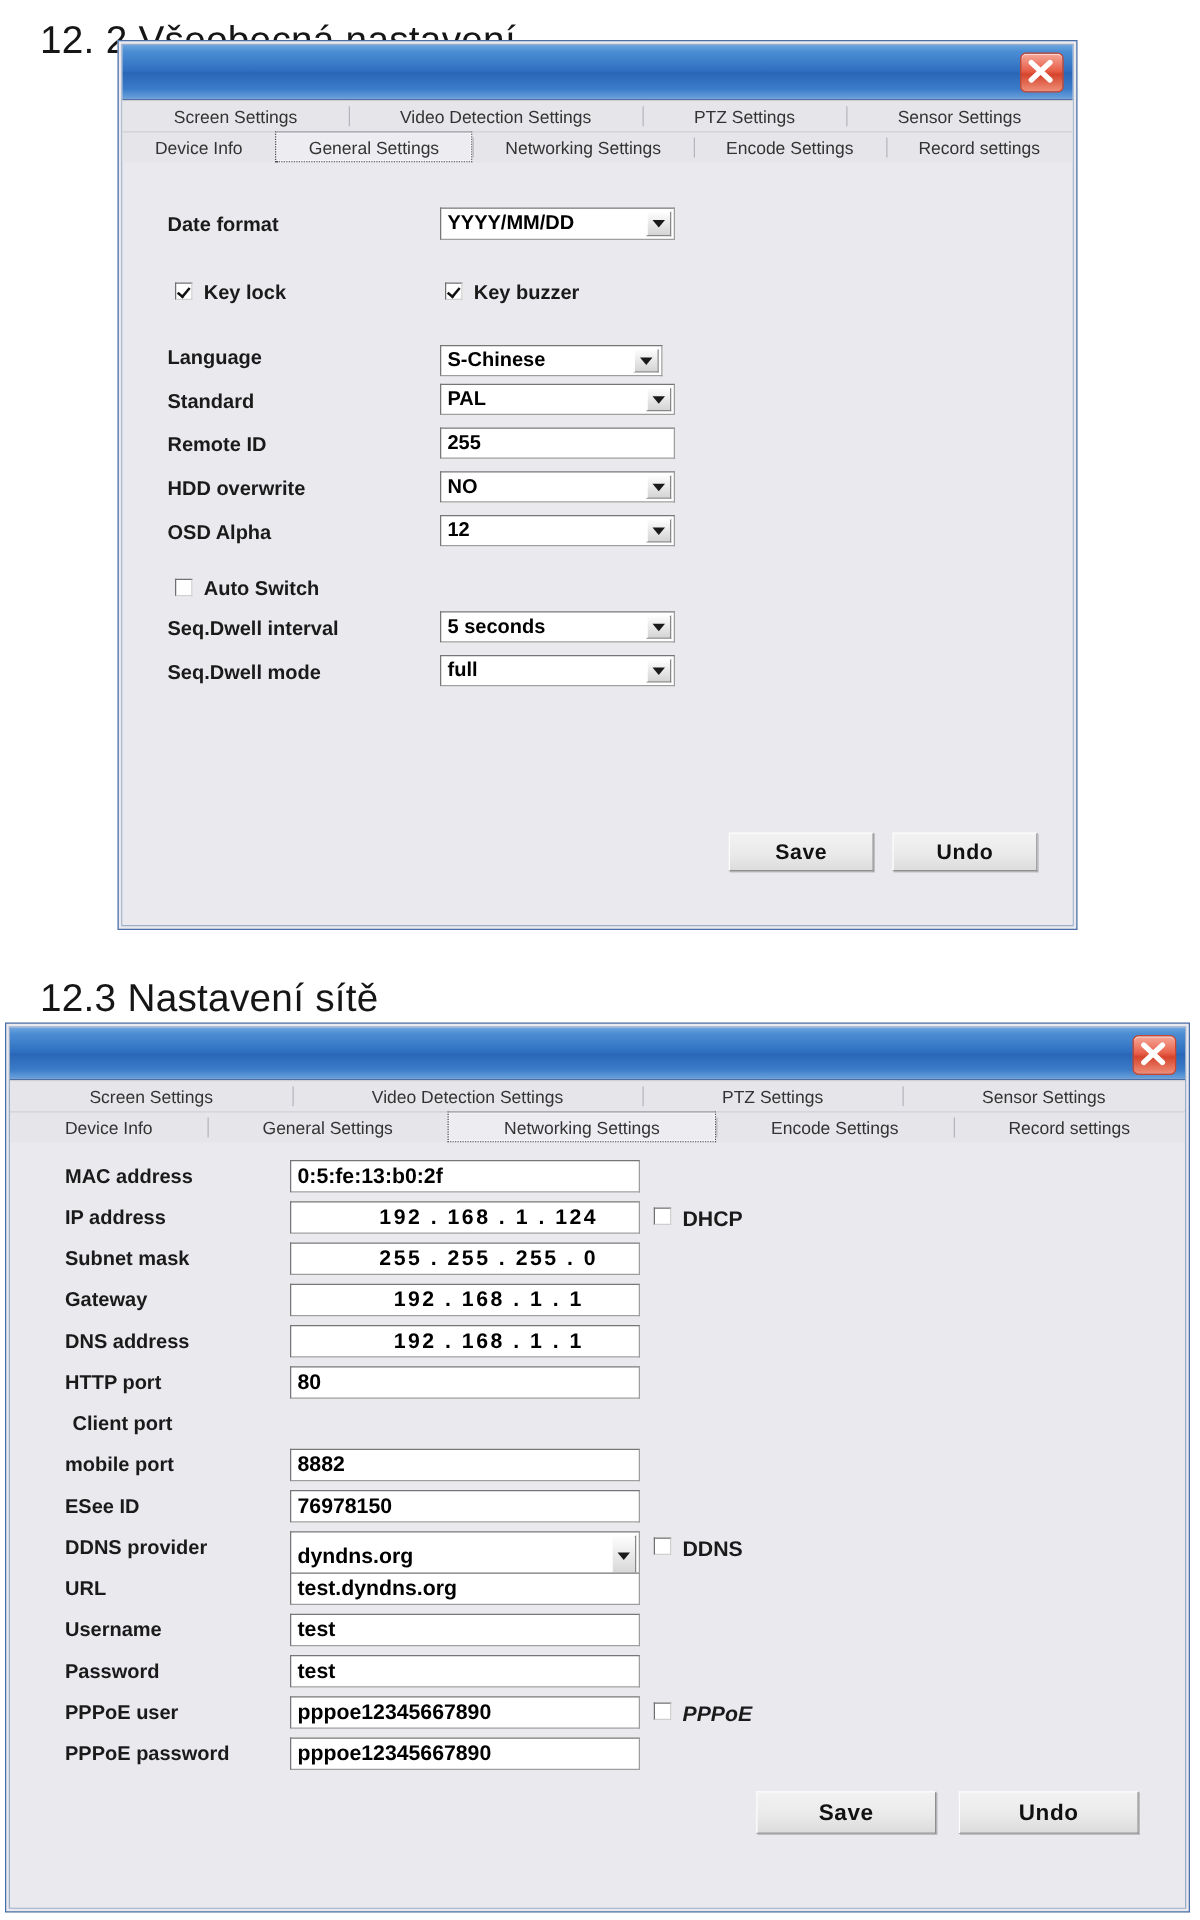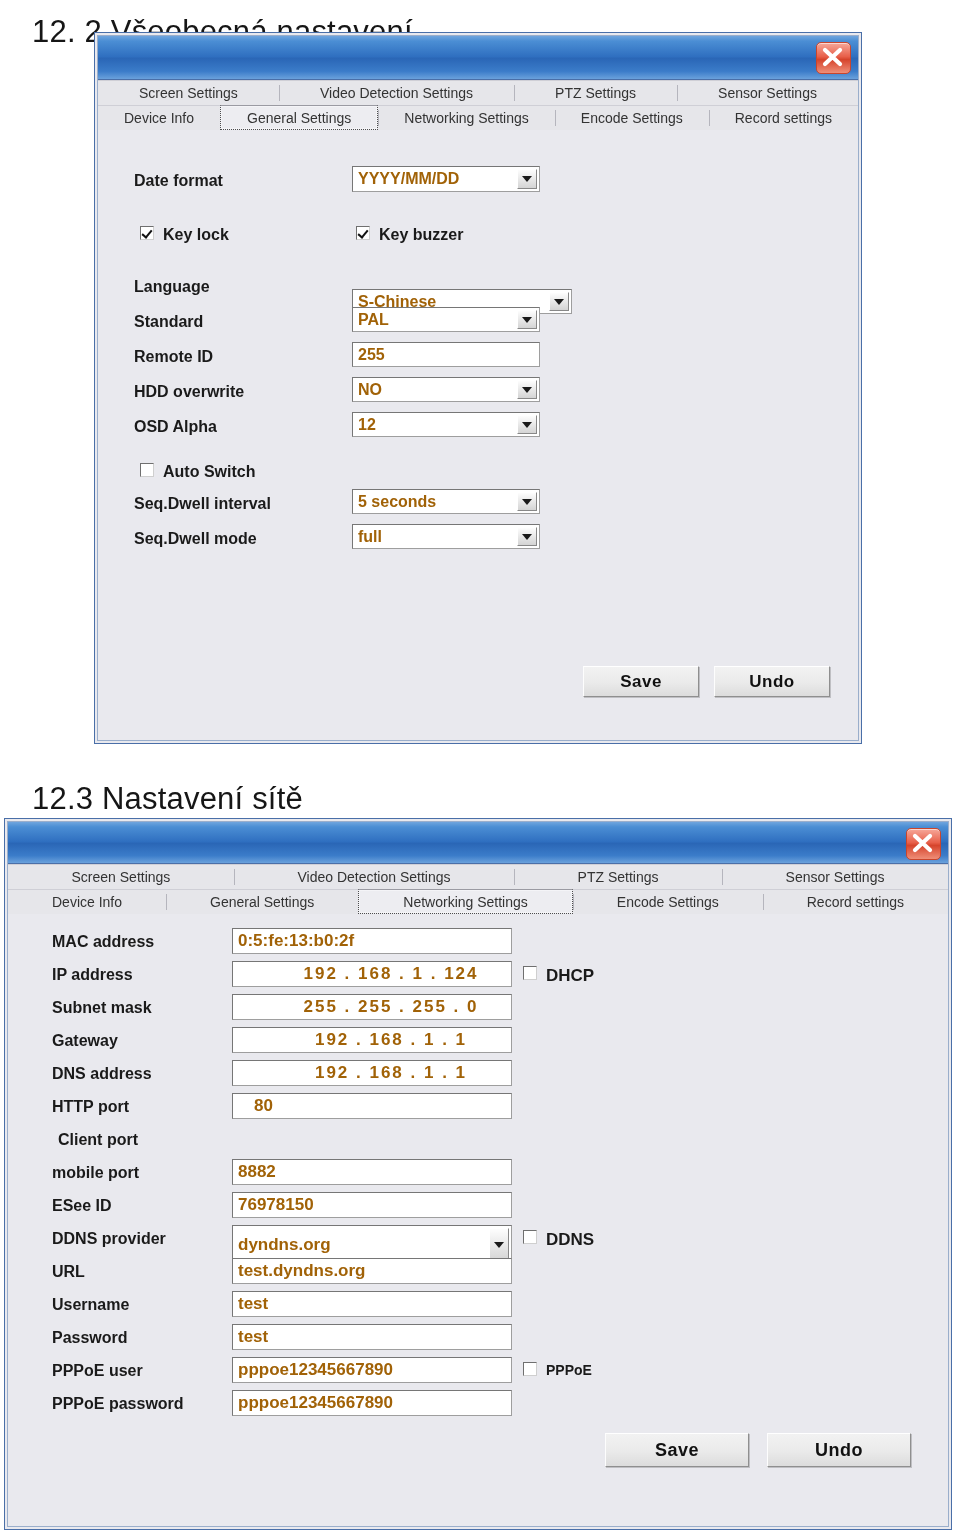--- a/index.html
+++ b/index.html
@@ -110,21 +110,21 @@
     position:absolute;
     background:#ffffff;
     border:1px solid #9e9e9e;
     border-top-color:#767676;
     border-left-color:#767676;
     box-sizing:border-box;
     display:flex;
     align-items:center;
     font-family:"Liberation Sans", sans-serif;
     font-weight:bold;
-    color:#a16207;
+    color:#000000;
     overflow:hidden;
   }
   .field .txt{padding-left:5px;}
   .field.ip .txt{width:100%;text-align:center;letter-spacing:2px;padding-left:38px;}
   .combo .arrow{
     position:absolute;
     right:2px;top:2px;bottom:2px;
     width:20px;
     background:linear-gradient(to bottom,#fdfdfd,#d4d4d4);
     border:1px solid #888;
@@ -267,21 +267,21 @@
         <span class="cl" style="font-size:16px;">Key lock</span>
       </div>
       <div class="chk on" style="left:258px;top:96px;">
         <span class="box"></span>
         <span class="cl" style="font-size:16px;">Key buzzer</span>
       </div>
 
       <div class="row" style="left:36px;top:148px;">
         <span class="lbl">Language</span>
       </div>
-      <div class="field combo" style="left:254px;top:159px;width:220px;height:25px;">
+      <div class="field combo" style="left:254px;top:146px;width:178px;height:25px;">
         <span class="txt">S-Chinese</span>
         <span class="arrow">
             <i></i>
           </span>
       </div>
 
       <div class="row" style="left:36px;top:183px;">
         <span class="lbl">Standard</span>
       </div>
       <div class="field combo" style="left:254px;top:177px;width:188px;height:25px;">
@@ -436,21 +436,21 @@
       <div class="row" style="left:44px;top:151px;">
         <span class="lbl">DNS address</span>
       </div>
       <div class="field ip" style="left:224px;top:146px;width:280px;height:26px;">
         <span class="txt">192 . 168 .  1  .  1</span>
       </div>
 
       <div class="row" style="left:44px;top:184px;">
         <span class="lbl">HTTP port</span>
       </div>
-      <div class="field" style="left:224px;top:179px;width:280px;height:26px;padding-left:16px;">
+      <div class="field" style="left:224px;top:179px;width:280px;height:26px;">
         <span class="txt">80</span>
       </div>
 
       <div class="row" style="left:50px;top:217px;">
         <span class="lbl">Client port</span>
       </div>
 
       <div class="row" style="left:44px;top:250px;">
         <span class="lbl">mobile port</span>
       </div>
@@ -501,21 +501,21 @@
       </div>
 
       <div class="row" style="left:44px;top:448px;">
         <span class="lbl">PPPoE user</span>
       </div>
       <div class="field" style="left:224px;top:443px;width:280px;height:26px;">
         <span class="txt">pppoe12345667890</span>
       </div>
       <div class="chk" style="left:515px;top:448px;">
         <span class="box"></span>
-        <span class="cl" style="font-size:14px;">PPPoE</span>
+        <span class="cl" style="font-size:17px;font-style:italic;">PPPoE</span>
       </div>
 
       <div class="row" style="left:44px;top:481px;">
         <span class="lbl">PPPoE password</span>
       </div>
       <div class="field" style="left:224px;top:476px;width:280px;height:26px;">
         <span class="txt">pppoe12345667890</span>
       </div>
 
       <div class="btn" style="left:597px;top:519px;width:144px;height:34px;font-size:18px;">

